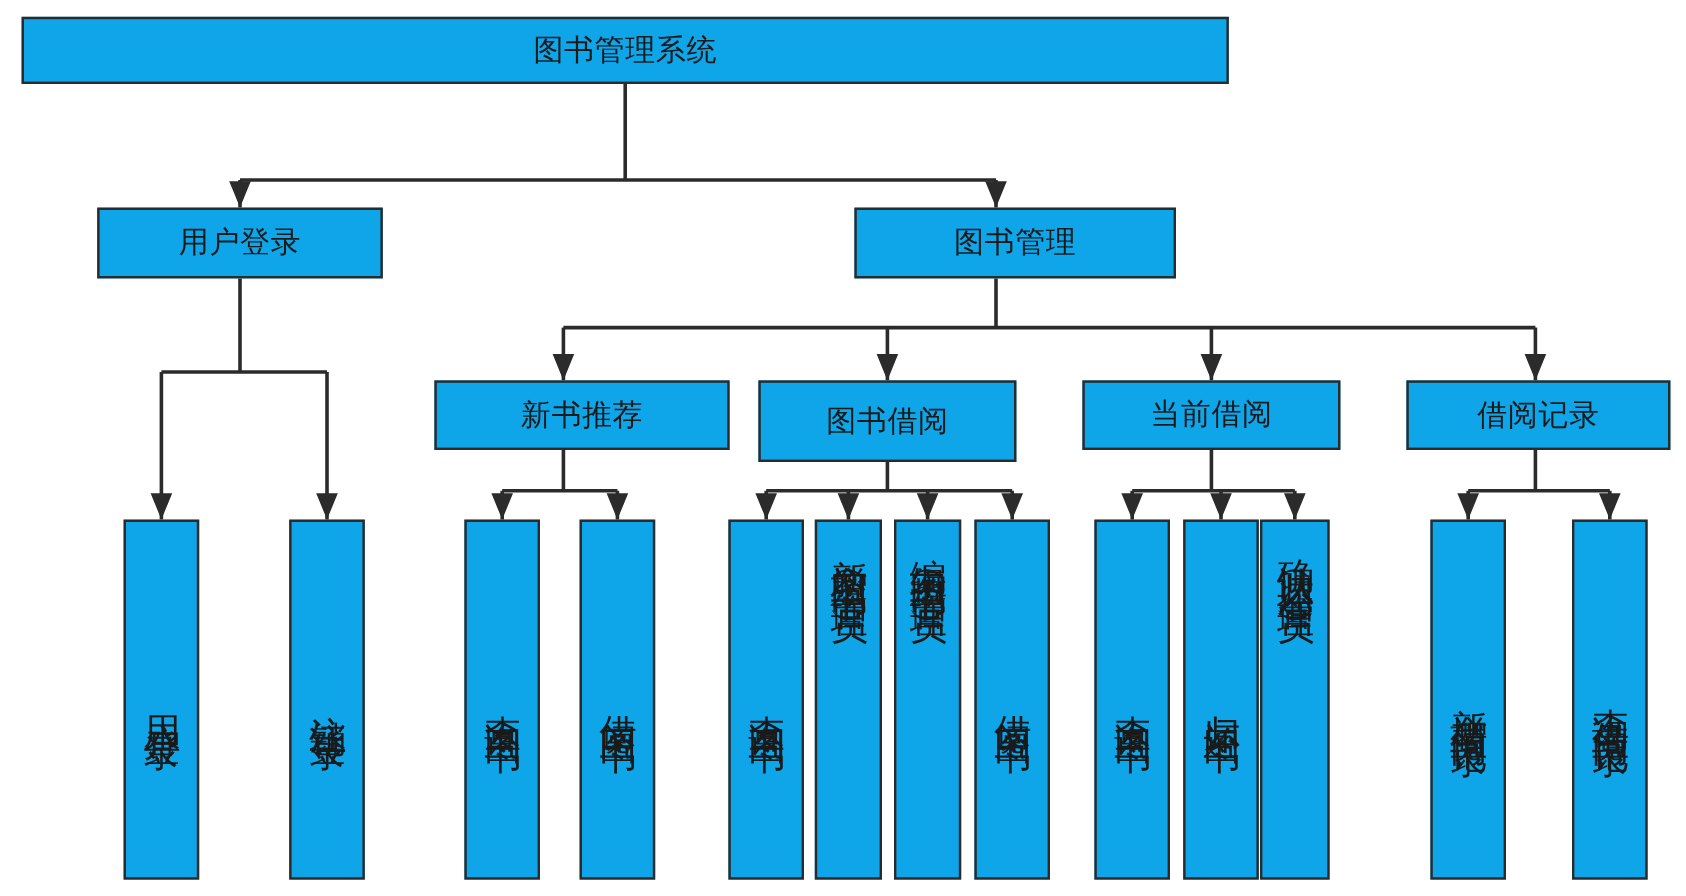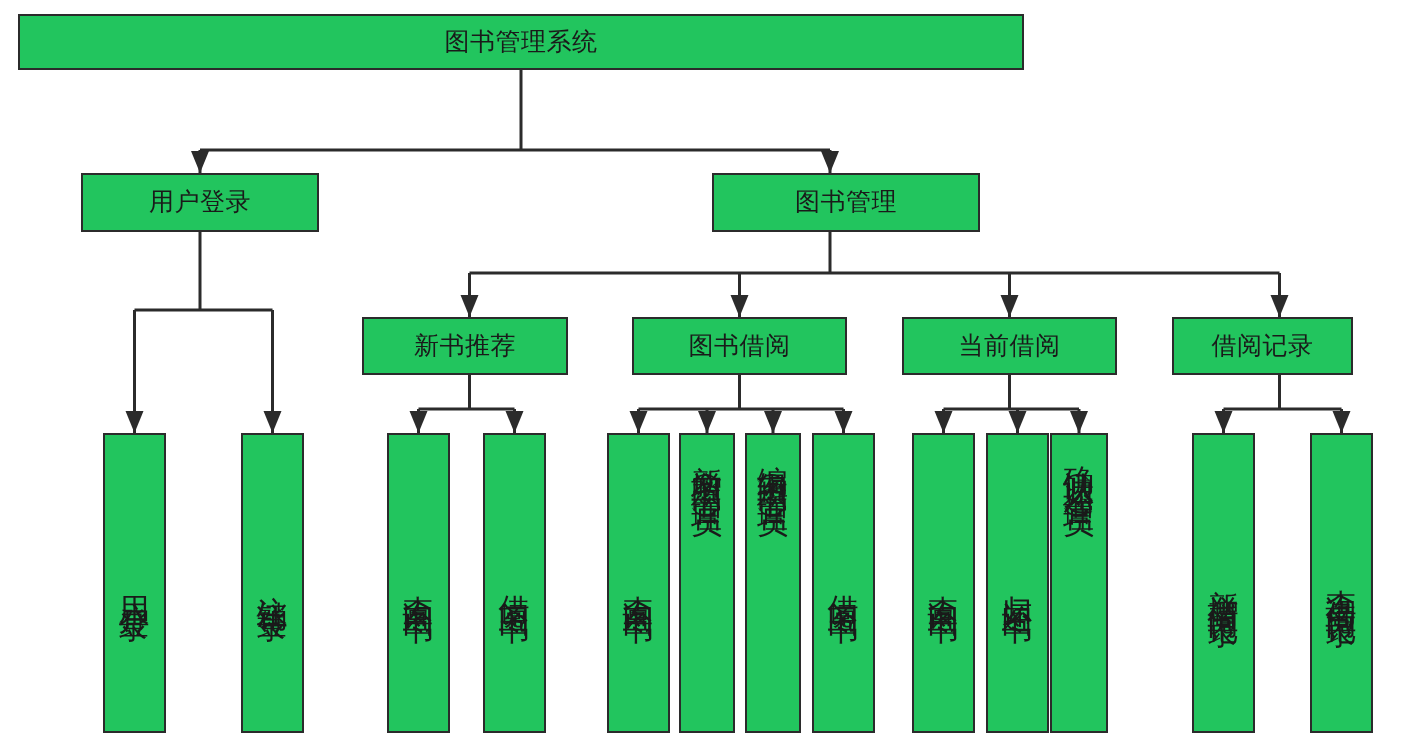--- a/index.html
+++ b/index.html
@@ -22,21 +22,21 @@
     left: 0;
     top: 0;
     width: 1405px;
     height: 747px;
     pointer-events: none;
   }
   .node {
     position: absolute;
     box-sizing: border-box;
     border: 2.5px solid #2b2b2b;
-    background: #22c55e;
+    background: #0ea5e9;
     display: flex;
     align-items: center;
     justify-content: center;
     color: #1a1a1a;
   }
   .node .label {
     display: block;
     text-align: center;
     line-height: 1.05;
     white-space: nowrap;
@@ -136,30 +136,30 @@
   <div id="nodes">
       <div class="node h" style="left: 18px; top: 14px; width: 1006px; height: 56px;">
         <span class="label">图书管理系统</span>
       </div>
       <div class="node h" style="left: 81px; top: 173px; width: 238px; height: 59px;">
         <span class="label">用户登录</span>
       </div>
       <div class="node h" style="left: 712px; top: 173px; width: 268px; height: 59px;">
         <span class="label">图书管理</span>
       </div>
-      <div class="node h" style="left: 362px; top: 317px; width: 206px; height: 58px; justify-content: center;">
+      <div class="node h" style="left: 362px; top: 317px; width: 246px; height: 58px; justify-content: center;">
         <span class="label">新书推荐</span>
       </div>
-      <div class="node h" style="left: 632px; top: 317px; width: 215px; height: 58px;">
+      <div class="node h" style="left: 632px; top: 317px; width: 215px; height: 68px;">
         <span class="label">图书借阅</span>
       </div>
       <div class="node h" style="left: 902px; top: 317px; width: 215px; height: 58px; font-family: Liberation Serif, serif;">
         <span class="label">当前借阅</span>
       </div>
-      <div class="node h" style="left: 1172px; top: 317px; width: 181px; height: 58px;">
+      <div class="node h" style="left: 1172px; top: 317px; width: 220px; height: 58px;">
         <span class="label">借阅记录</span>
       </div>
       <div class="node v center" style="left: 103px; top: 433px; width: 63px; height: 300px;">
         <span class="label">用户登录</span>
       </div>
       <div class="node v center" style="left: 241px; top: 433px; width: 63px; height: 300px;">
         <span class="label">注销登录</span>
       </div>
       <div class="node v center" style="left: 387px; top: 433px; width: 63px; height: 300px;">
         <span class="label">查询图书</span>

